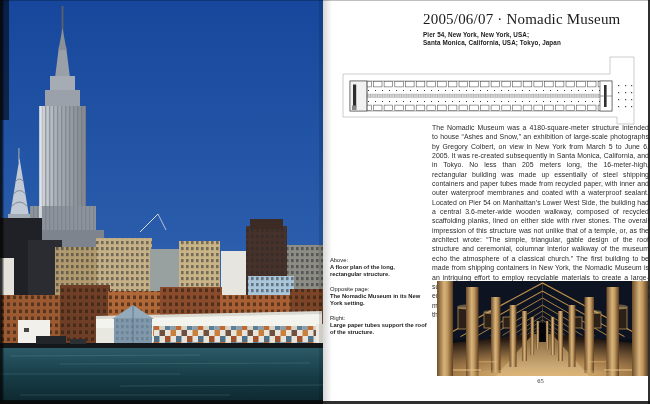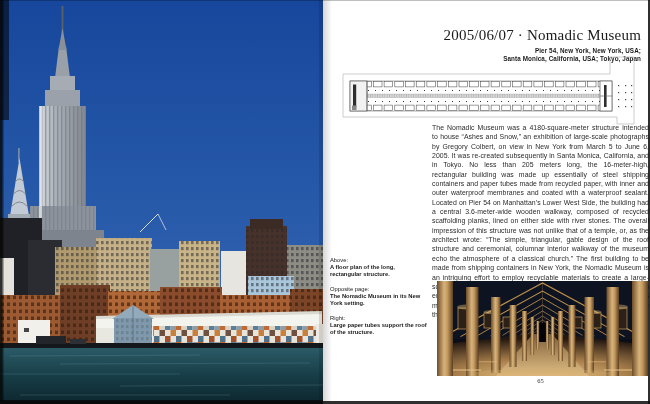--- a/index.html
+++ b/index.html
@@ -13,21 +13,21 @@
     box-shadow:inset -2px 0 0 rgba(10,10,10,.85), inset 0 -3px 0 rgba(10,10,10,.85),
                inset 2px 0 0 rgba(10,10,10,.6), inset 0 1px 0 rgba(0,0,0,.25);
   }
   .left-page{position:absolute;left:0;top:0;width:323px;height:404px;background:#123;}
   .left-page svg{display:block;width:100%;height:100%;}
   .right-page{position:absolute;left:323px;top:0;width:327px;height:404px;background:#fff;}
   .right-page::before{
     content:"";position:absolute;left:0;top:0;bottom:0;width:9px;pointer-events:none;
     background:linear-gradient(to right, rgba(0,0,0,.16), rgba(0,0,0,0));
   }
-  .header{position:absolute;left:100px;top:11px;width:218px;text-align:right;margin-top:16px;}
+  .header{position:absolute;left:100px;top:11px;width:218px;text-align:left;}
   .title{
     font-family:"Liberation Serif",serif;font-weight:400;font-size:15px;
     letter-spacing:.2px;color:#1a1a1a;margin:0;white-space:nowrap;
   }
   .subtitle{margin-top:3px;font-size:6.3px;font-weight:bold;color:#1a1a1a;line-height:8px;letter-spacing:.1px;}
   .floor-plan{position:absolute;left:15px;top:55px;}
   .body-text{
     position:absolute;left:109px;top:123px;width:217px;
     font-size:6.9px;line-height:9.35px;color:#2a2a2a;
     text-align:justify;margin:0;letter-spacing:.05px;

